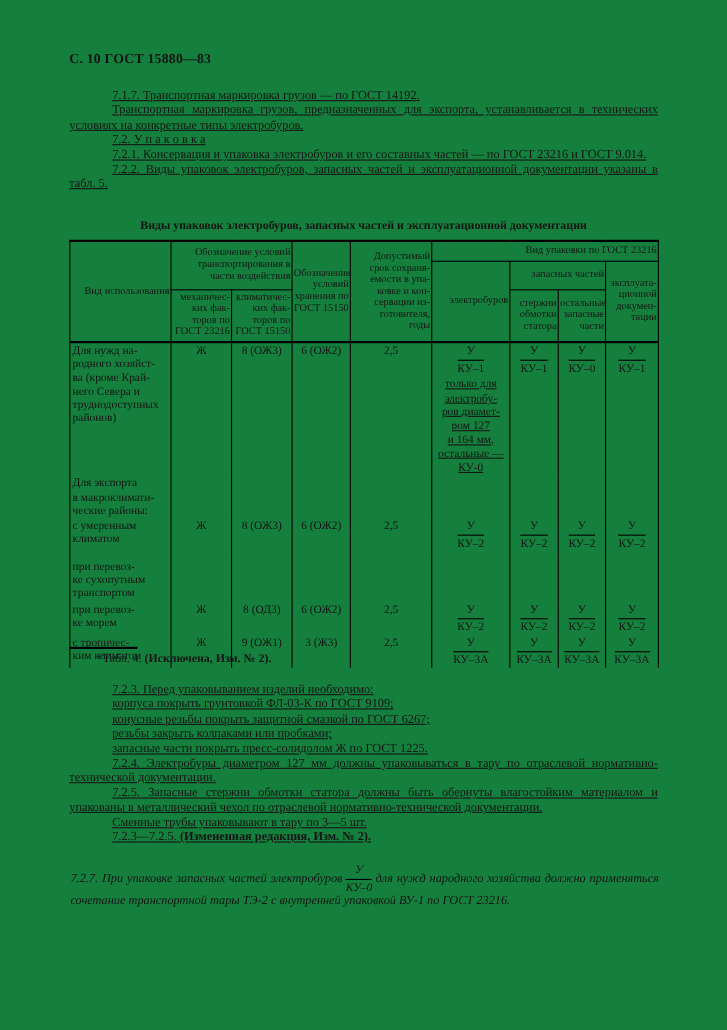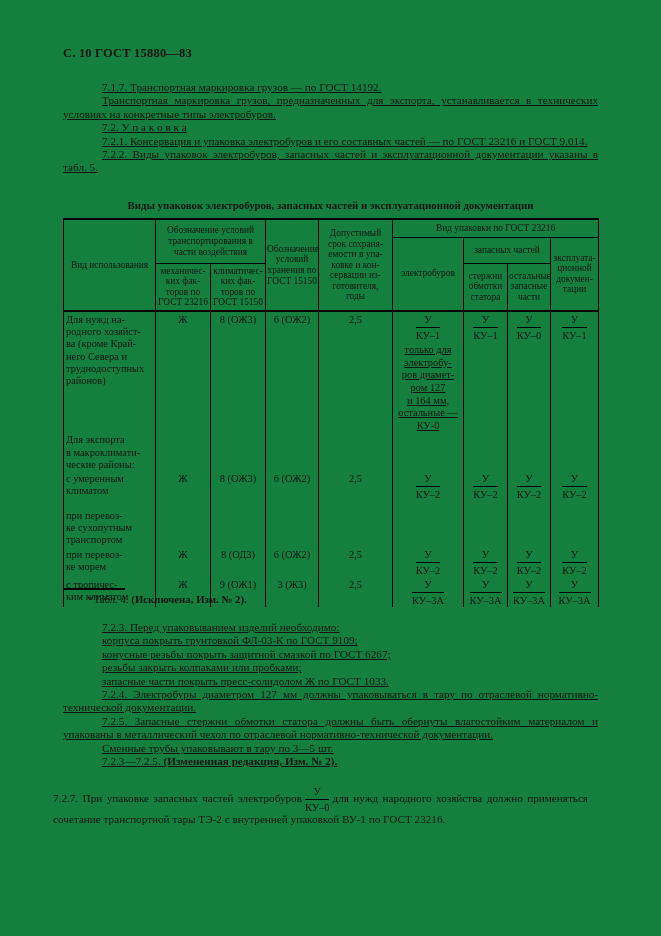--- a/index.html
+++ b/index.html
@@ -16,41 +16,41 @@
   .tbl-label{position:absolute;left:63px;top:184px;width:535px;text-align:right;font-size:10.8px;letter-spacing:3px;}
   .tbl-title{position:absolute;left:63px;top:199px;width:535px;text-align:center;font-size:10.8px;font-weight:bold;}
   table.t{
     position:absolute;left:63px;top:218px;width:535px;
     border-collapse:collapse;table-layout:fixed;
     border-top:2px solid #000;border-left:1px solid #000;border-right:1px solid #000;
   }
   table.t thead{border-bottom:2px solid #000;}
   table.t th{
     border:1px solid #000;font-weight:normal;font-size:9.4px;line-height:10.6px;
-    text-align:center;vertical-align:middle;padding:1px 1px;
+    text-align:right;vertical-align:middle;padding:1px 1px;
   }
   table.t tbody td{
     border-left:1px solid #000;border-right:1px solid #000;border-top:none;border-bottom:none;
     font-size:10.4px;line-height:12.2px;vertical-align:top;padding:2px 2px 0 2px;
   }
   .pre{white-space:pre-line;}
   td.usage{text-align:left;padding-left:3px;padding-right:3px;}
   td.usage .pre{text-indent:13px;margin-top:28px;}
   td.val{text-align:center;}
   .frac{display:inline-block;text-align:center;line-height:11px;font-size:10.4px;}
   .frac .num{display:block;border-bottom:1px solid #000;padding:0 3px 2px;}
   .frac .den{display:block;padding-top:2px;}
   .cellnote{text-align:center;white-space:pre-line;margin-top:2px;padding:0 1px;line-height:12.6px;text-decoration:underline;}
   .fn-rule{position:absolute;left:63px;top:588px;width:62px;height:2px;background:#000;}
   .fn{position:absolute;left:63px;top:593px;width:535px;font-size:10.8px;text-indent:25px;}
   .fn b{font-weight:bold;}
   .rules{top:621px;}
   .amend{margin-top:2px;}
   .amend b{font-weight:bold;}
-  .p727{position:absolute;left:53px;top:786px;width:535px;font-size:11.2px;line-height:13.4px;text-align:justify;}
+  .p727{position:absolute;left:64px;top:786px;width:535px;font-size:11.2px;line-height:13.4px;text-align:justify;font-style:italic;}
   .p727 .lead{text-indent:39px;}
   .p727 .frac{vertical-align:middle;margin:0 3px;font-size:10.4px;}
 </style>
 </head>
 <body>
 
 <div class="sheet">
 
   <div class="runhead">С. 10 ГОСТ 15880—83</div>
 
@@ -218,21 +218,21 @@
   </table>
 
   <div class="fn-rule"></div>
   <div class="fn"><span>*Табл. 4. </span><b>(Исключена, Изм. № 2).</b></div>
 
   <div class="textblock rules">
     <p>7.2.3. Перед упаковыванием изделий необходимо:</p>
     <p>корпуса покрыть грунтовкой ФЛ-03-К по ГОСТ 9109;</p>
     <p>конусные резьбы покрыть защитной смазкой по ГОСТ 6267;</p>
     <p>резьбы закрыть колпаками или пробками;</p>
-    <p>запасные части покрыть пресс-солидолом Ж по ГОСТ 1033.</p>
+    <p>запасные части покрыть пресс-солидолом Ж по ГОСТ 1225.</p>
     <p>7.2.4. Электробуры диаметром 127 мм должны упаковываться в тару по отраслевой нормативно-технической документации.</p>
     <p>7.2.5. Запасные стержни обмотки статора должны быть обернуты влагостойким материалом и упакованы в металлический чехол по отраслевой нормативно-технической документации.</p>
     <p>Сменные трубы упаковывают в тару по 3—5 шт.</p>
     <p class="amend"><span>7.2.3—7.2.5. </span><b>(Измененная редакция, Изм. № 2).</b></p>
   </div>
 
   <div class="p727">
     <span class="lead">7.2.7. При упаковке запасных частей электробуров</span><span class="frac"><span class="num">У</span><span class="den">КУ–0</span></span><span>для нужд народного хозяйства должно применяться сочетание транспортной тары ТЭ-2 с внутренней упаковкой ВУ-1 по ГОСТ 23216.</span>
   </div>
 

